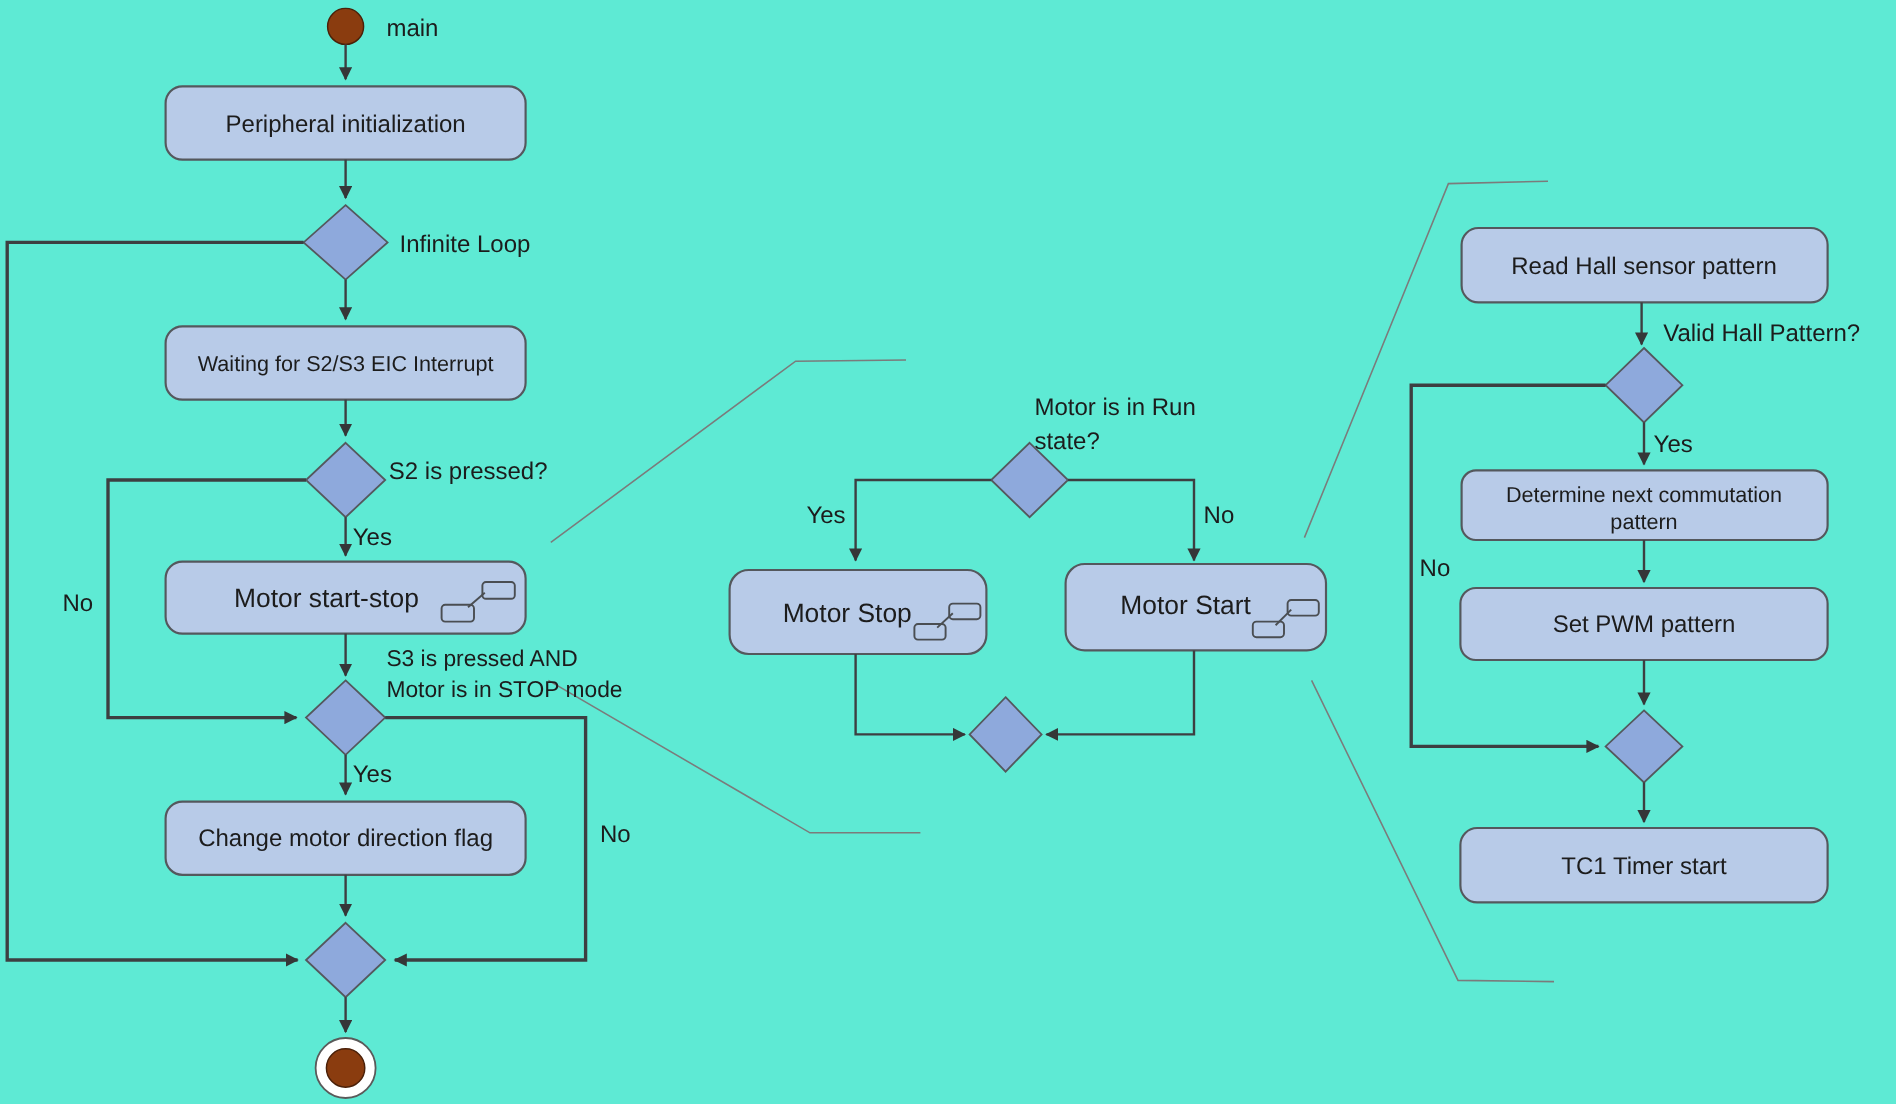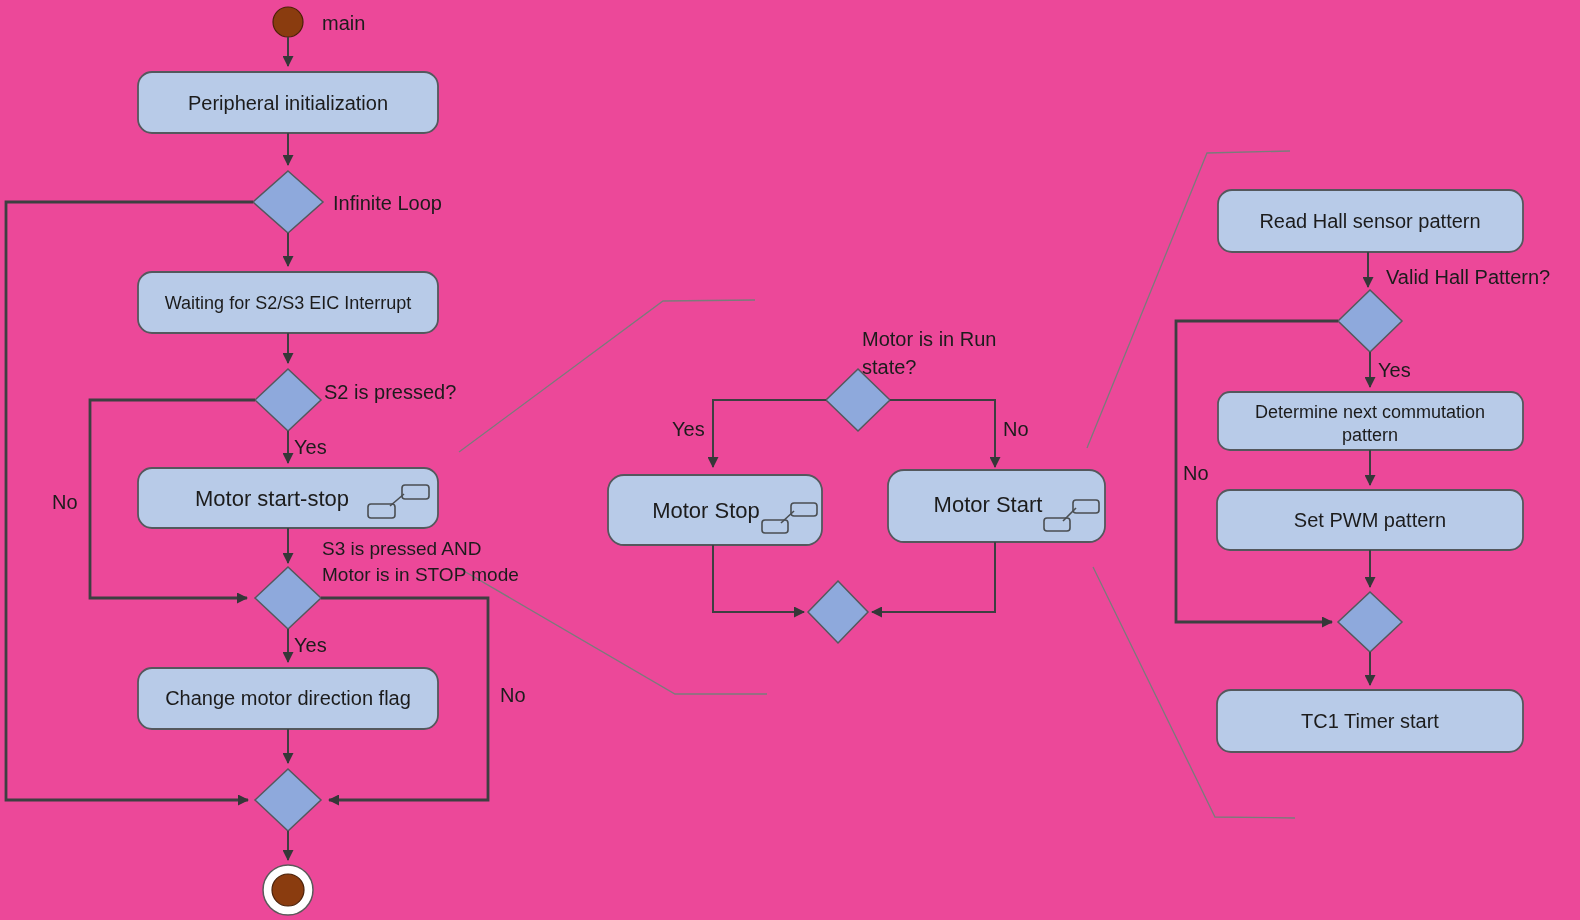--- a/index.html
+++ b/index.html
@@ -4,21 +4,21 @@
 <style>
   html, body {
     margin: 0;
     padding: 0;
     background: #ffffff;
   }
   #stage {
     position: relative;
     width: 1580px;
     height: 920px;
-    background: #ec4899;
+    background: #5eead4;
     font-family: "Liberation Sans", sans-serif;
   }
   svg { display: block; }
   .activity {
     fill: var(--activity-fill, #b8cbe8);
     stroke: var(--shape-stroke, #54585d);
     stroke-width: 1.8;
   }
   .decision {
     fill: var(--decision-fill, #8ea9dc);

